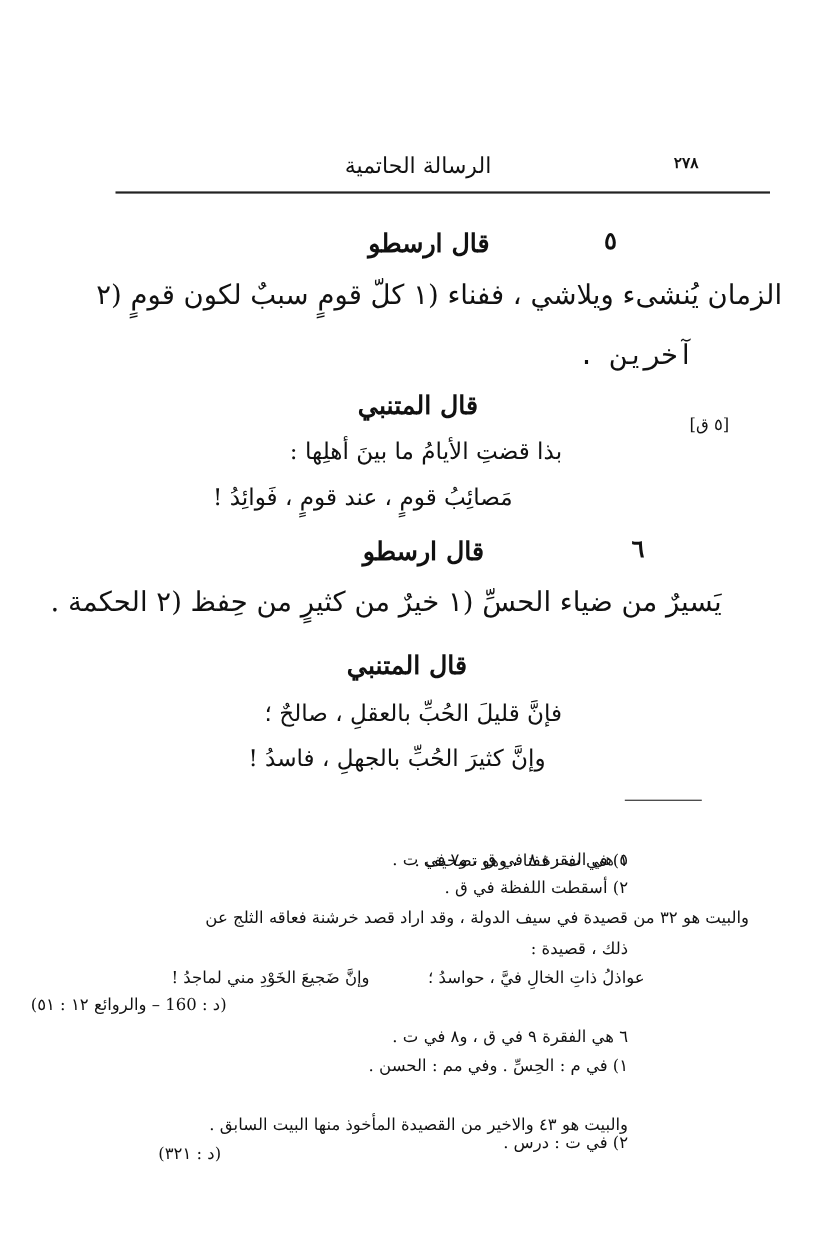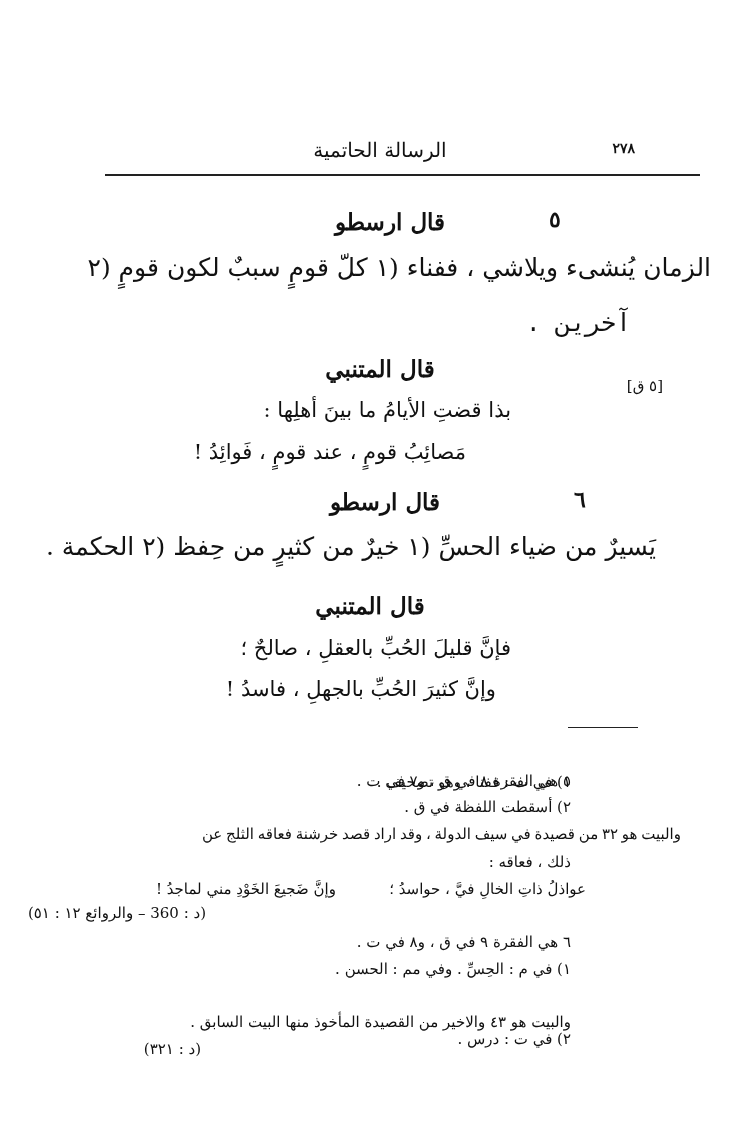--- a/index.html
+++ b/index.html
@@ -48,23 +48,23 @@
 
 <div class="abs heading" style="left:290px; top:592px; width:160px;">قال المتنبي</div>
 <div class="abs verse" style="right:230px; top:636px;">فإنَّ قليلَ الحُبِّ بالعقلِ ، صالحٌ ؛</div>
 <div class="abs verse" style="right:245px; top:677px;">وإنَّ كثيرَ الحُبِّ بالجهلِ ، فاسدُ !</div>
 
 <div class="footnote-rule"></div>
 
 <div class="abs note" style="right:170px; top:748px;margin-top:24px;">٥  هي الفقرة ٨ في ق ، و٧ في ت .</div>
 <div class="abs note" style="right:170px; top:773px;margin-left:36px;">١)  في ت : ففنا ، وهو تصحيف .</div>
 <div class="abs note" style="right:170px; top:798px;">٢)  أسقطت اللفظة في ق .</div>
-<div class="abs note" style="right:60px; top:825px; width:640px; font-family:Liberation Serif, serif;">والبيت هو ٣٢ من قصيدة في سيف الدولة ، وقد اراد قصد خرشنة فعاقه الثلج عن</div>
-<div class="abs note" style="right:170px; top:853px;">ذلك ، فعاقه :</div>
+<div class="abs note" style="right:60px; top:825px; width:640px; ">والبيت هو ٣٢ من قصيدة في سيف الدولة ، وقد اراد قصد خرشنة فعاقه الثلج عن</div>
+<div class="abs note" style="right:170px; top:853px;">ذلك ، قصيدة :</div>
 <div class="abs note" style="right:155px; top:880px;">عواذلُ ذاتِ الخالِ فيَّ ، حواسدُ ؛</div>
 <div class="abs note" style="right:405px; top:880px;">وإنَّ ضَجيعَ الخَوْدِ مني لماجدُ !</div>
-<div class="abs ref" style="right:535px; top:904px;">(د : 360 – والروائع ١٢ : ٥١)</div>
+<div class="abs ref" style="right:535px; top:904px;">(د : 160 – والروائع ١٢ : ٥١)</div>
 
 <div class="abs note" style="right:170px; top:933px;">٦  هي الفقرة ٩ في ق ، و٨ في ت .</div>
 <div class="abs note" style="right:170px; top:960px;">١)  في م : الحِسِّ . وفي مم : الحسن .</div>
 <div class="abs note" style="right:170px; top:1030px;">٢)  في ت : درس .</div>
 <div class="abs note" style="right:170px; top:1013px;">والبيت هو ٤٣ والاخير من القصيدة المأخوذ منها البيت السابق .</div>
 <div class="abs ref" style="right:540px; top:1040px;margin-left:42px;">(د : ٣٢١)</div>
 
 </body></html>

